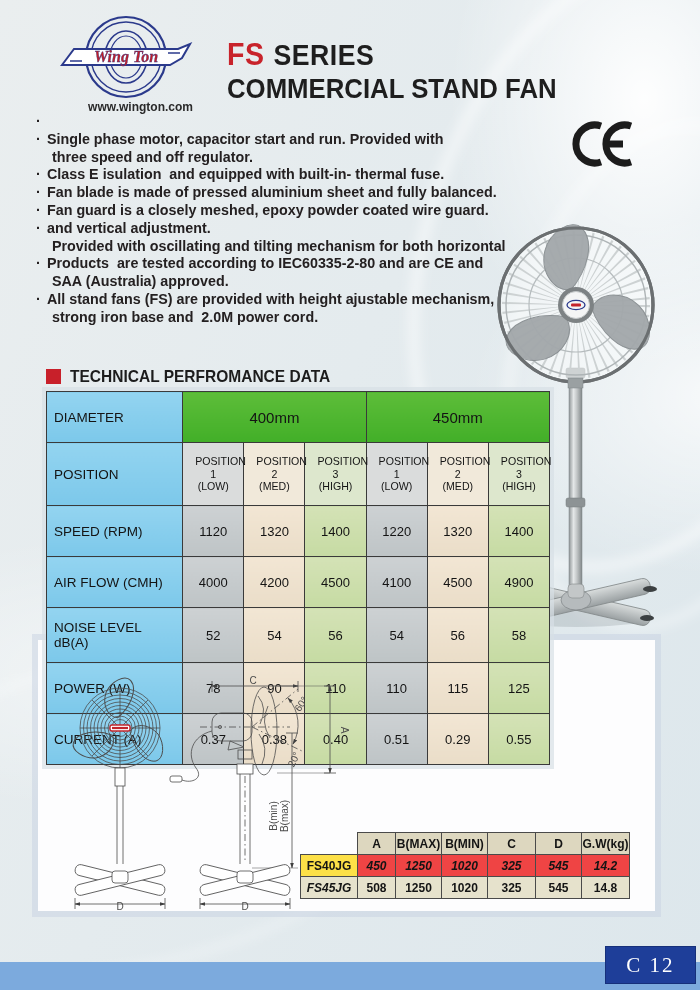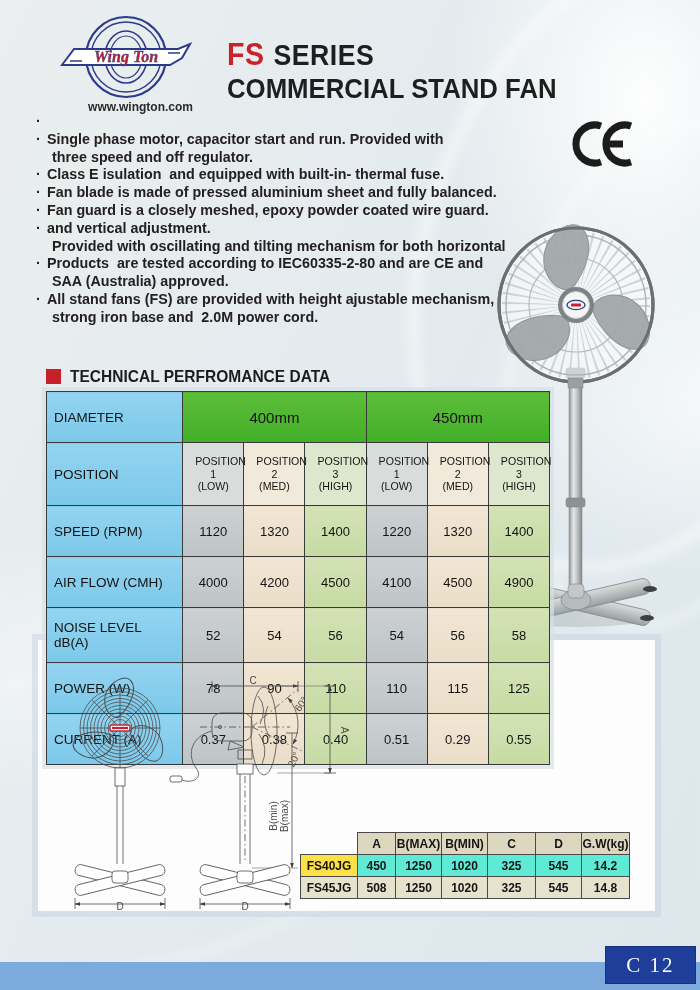--- a/index.html
+++ b/index.html
@@ -60,24 +60,24 @@
   
   .panel{position:absolute;left:38px;top:640px;width:617px;height:271px;background:#fdfdfe;
          box-shadow:0 0 0 6px rgba(200,210,225,.5);z-index:2;}
   .drawings{position:absolute;left:40px;top:676px;z-index:3;}
 
   
   .dim-wrap{position:absolute;left:300px;top:832px;z-index:4;}
   #dim-table td,#dim-table th{border:1px solid #4a4a4a;height:21px;text-align:center;font-weight:bold;font-size:12px;color:#141414;padding:0;}
   #dim-table .ghost{border:none;background:transparent;}
   #dim-table .hd{background:#ddd7bf;}
-  #dim-table .r0{background:#5eead4;}
+  #dim-table .r0{background:#ef4444;font-style:italic;}
   #dim-table .r1{background:#e6e2cc;}
   #dim-table .model{background:#fde047;}
-  #dim-table tr:nth-child(3) .model{background:#e6e2cc;}
+  #dim-table tr:nth-child(3) .model{background:#e6e2cc;font-style:italic;}
 
   
   .footbar{position:absolute;left:0;bottom:0;width:700px;height:28px;background:#7caadd;}
   .pagebox{position:absolute;right:4px;bottom:6px;width:89px;height:36px;background:#1e3e99;border:1px solid #16307a;
            display:flex;align-items:center;justify-content:center;z-index:5;margin-top:47px;}
   .pagebox span{font-family:"Liberation Serif",serif;font-size:21px;color:#ffffff;letter-spacing:2px;}
 </style>
 </head>
 <body>
 

